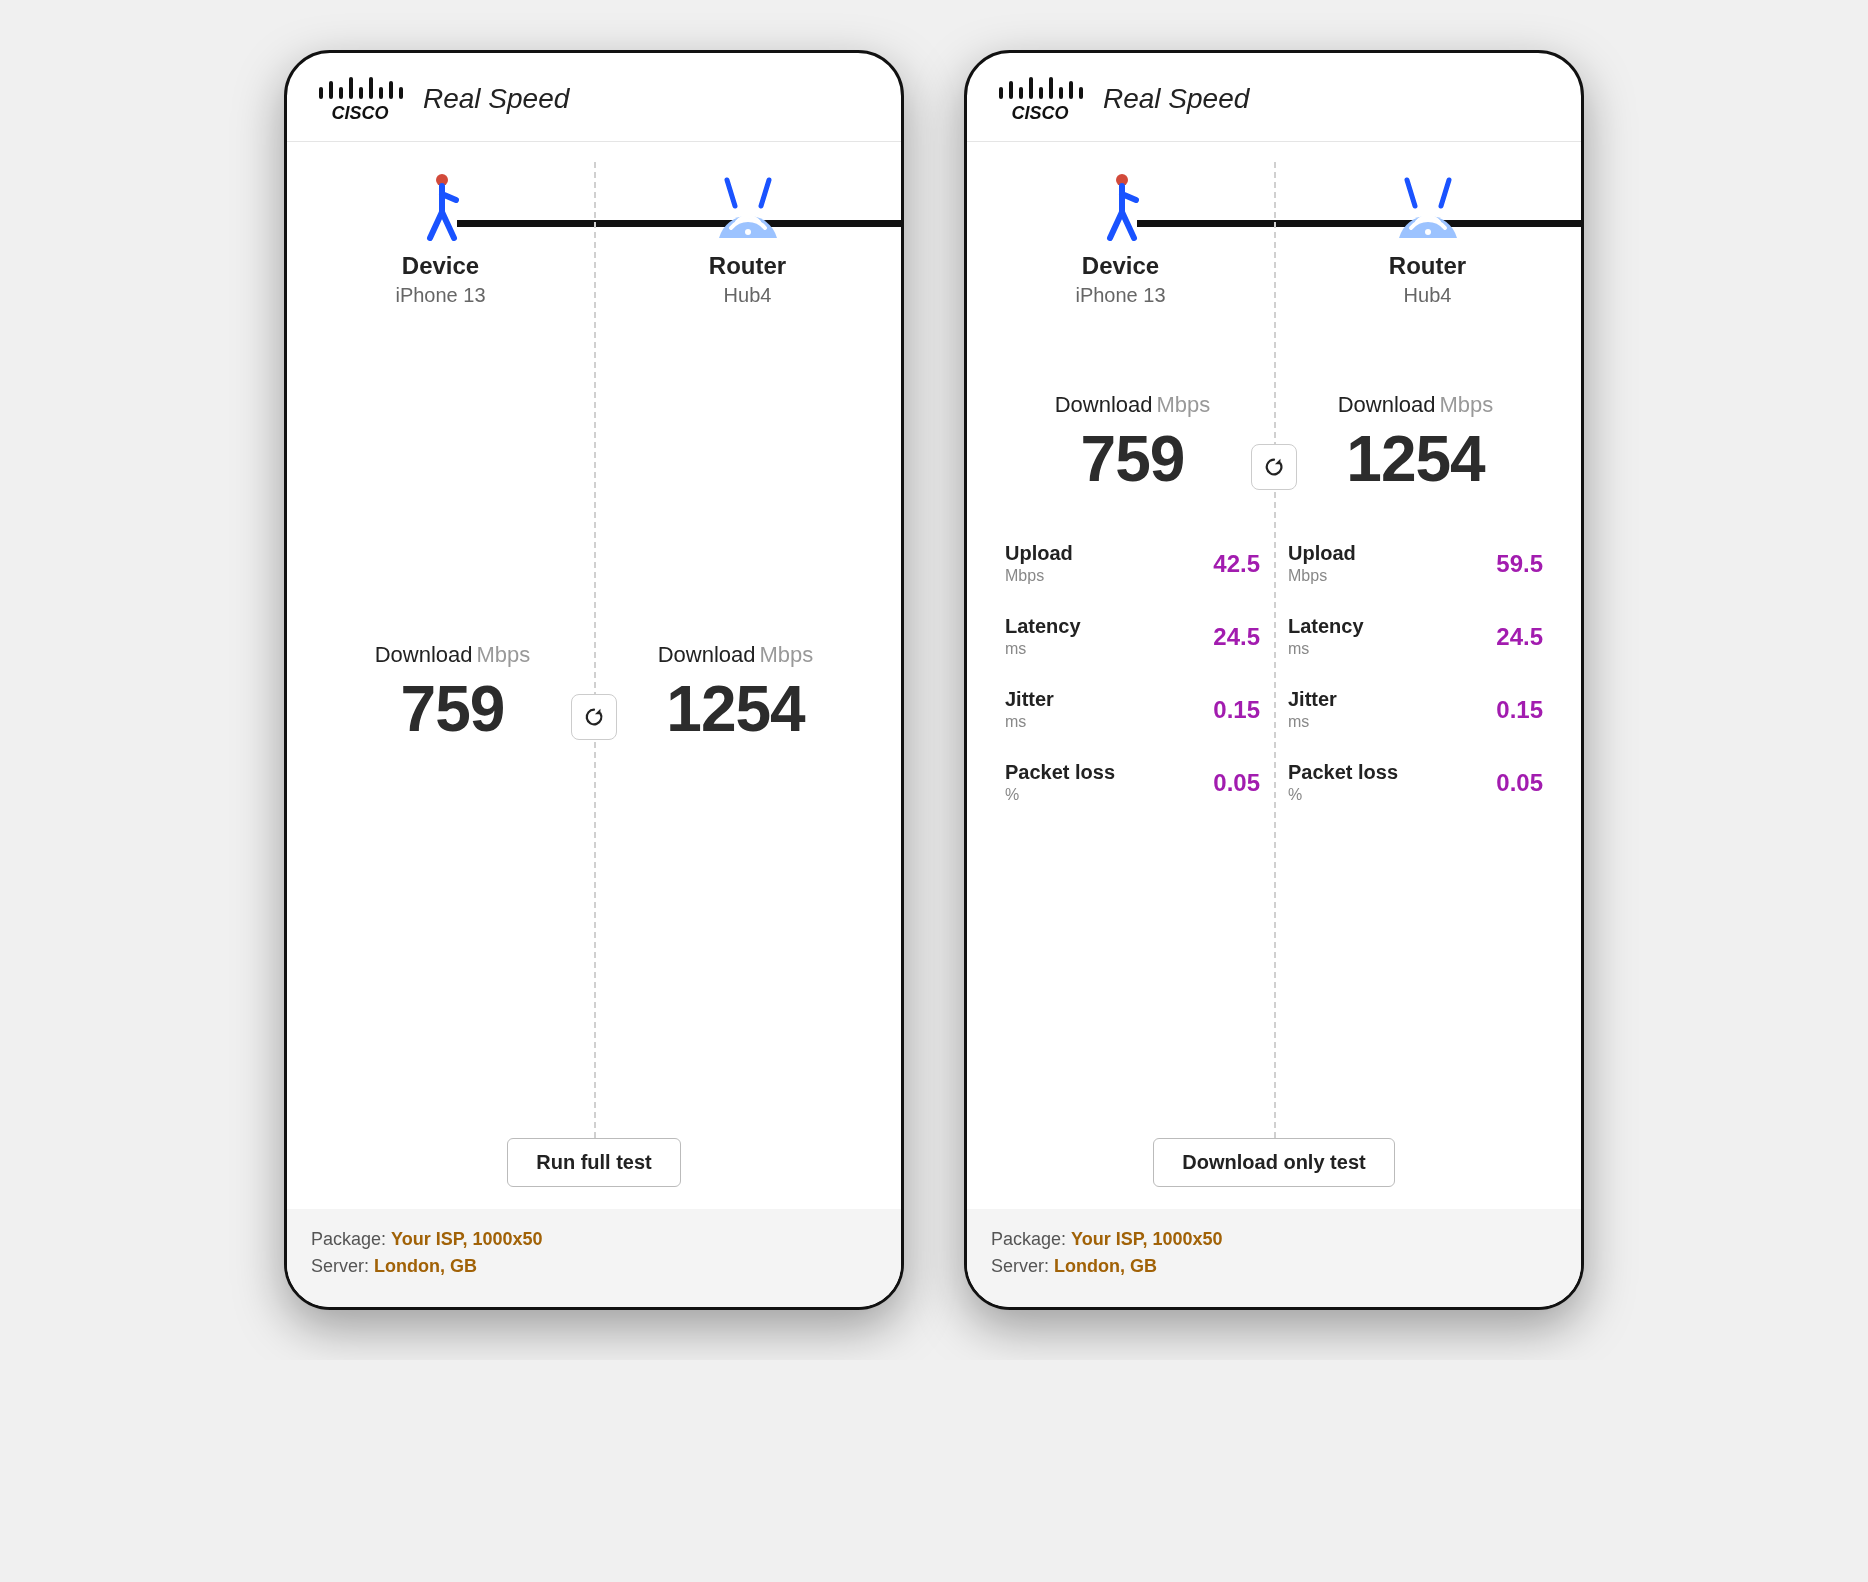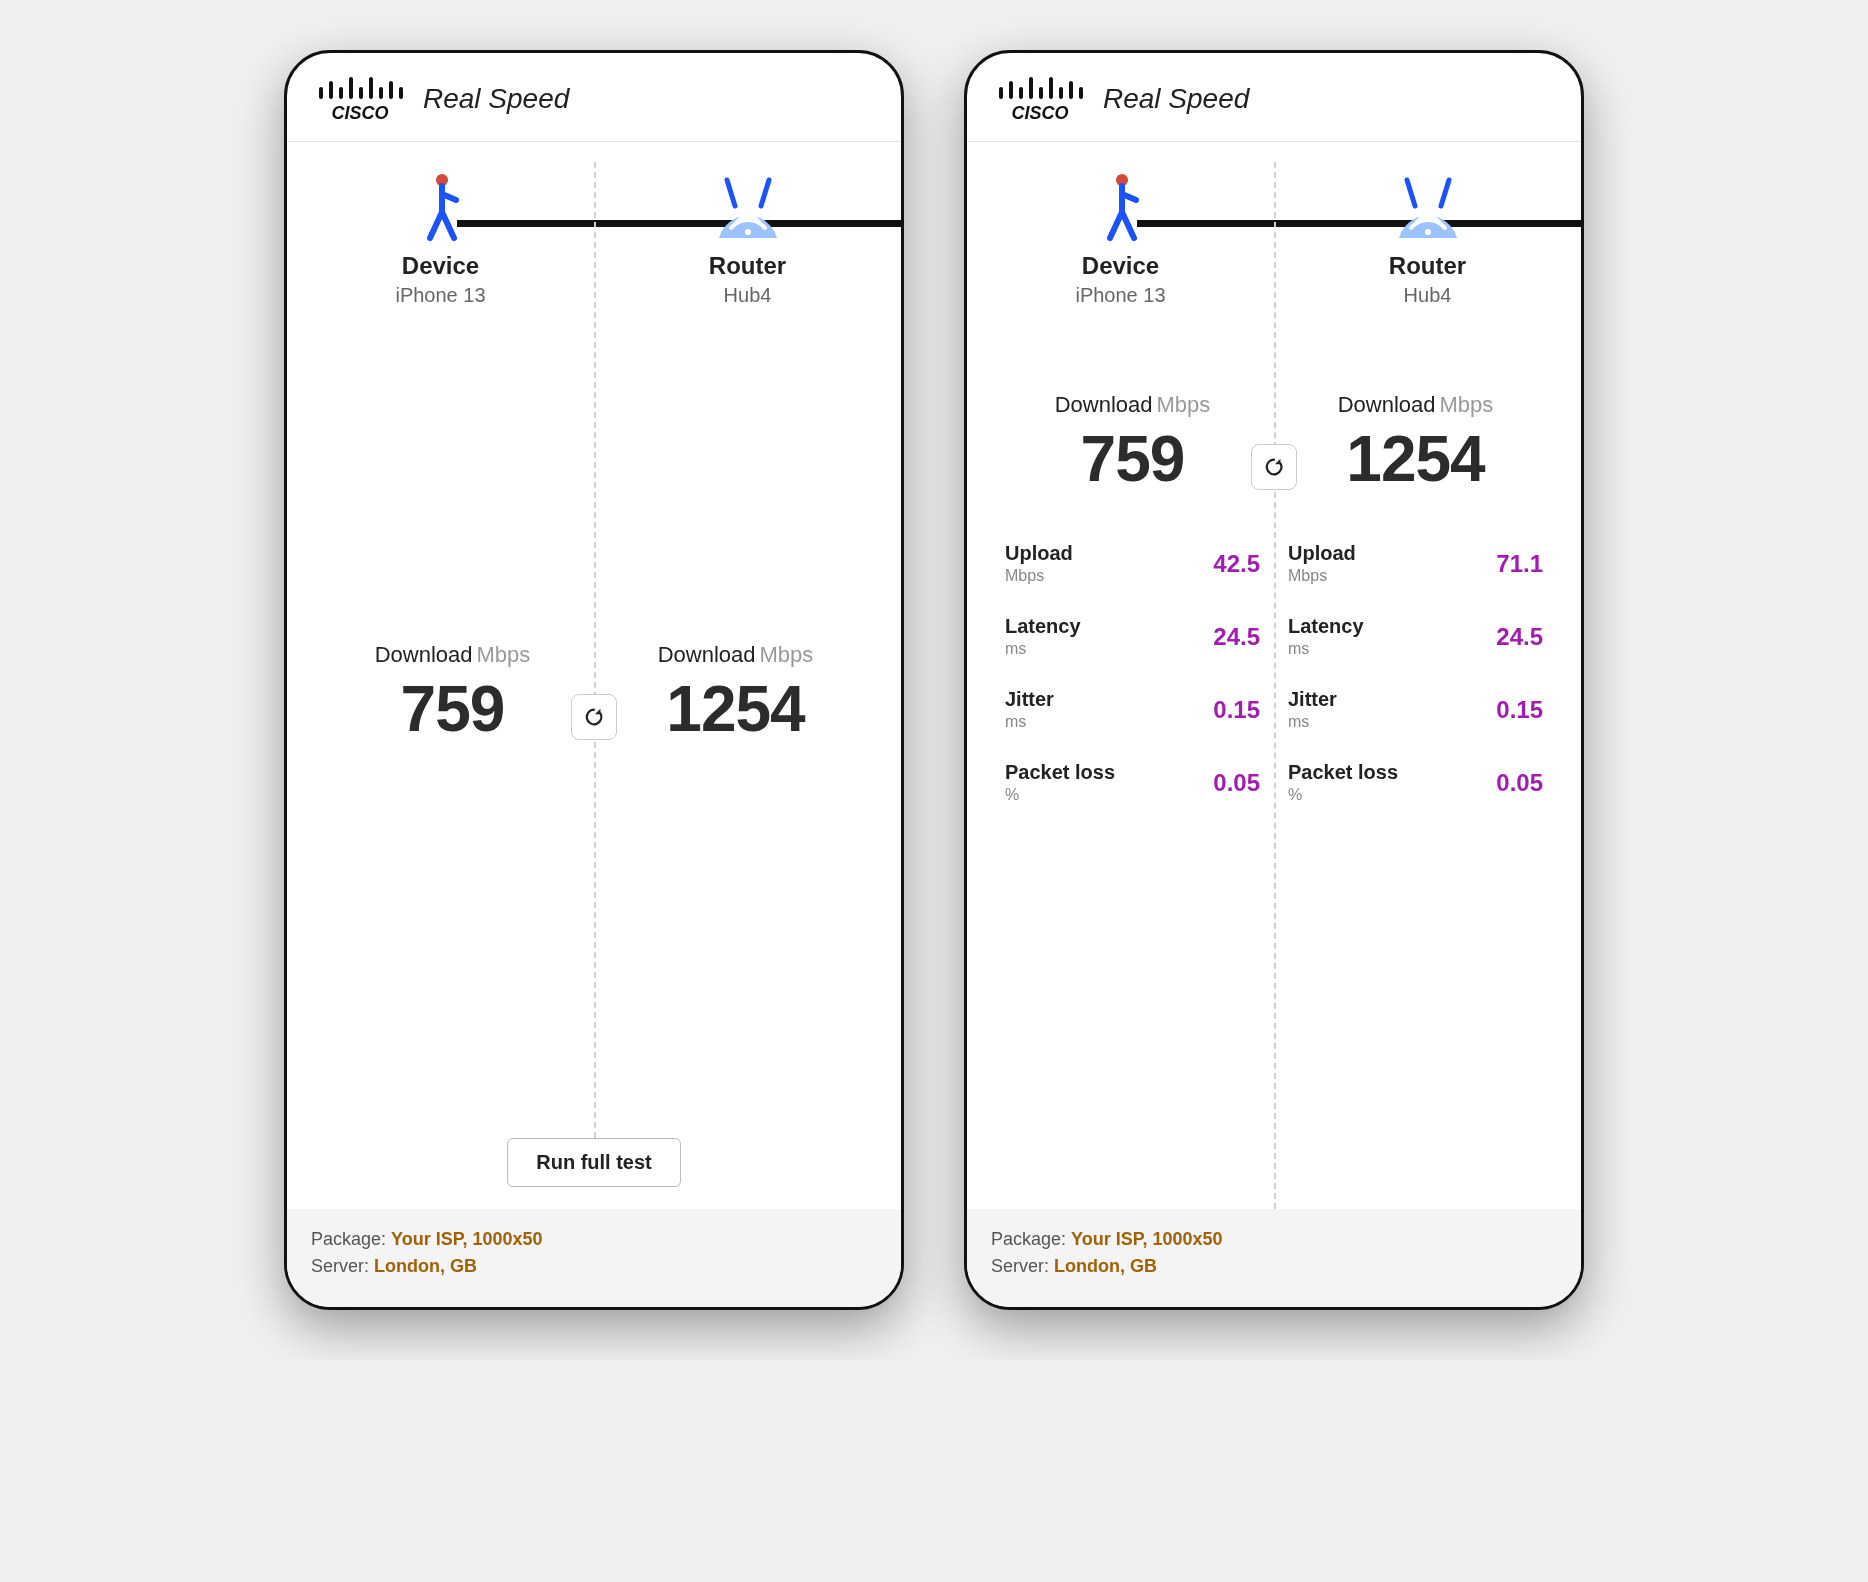--- a/index.html
+++ b/index.html
@@ -297,21 +297,21 @@
       <div class="dl-block top-v">
         <div class="dl-label"><span class="strong">Download</span><span class="unit">Mbps</span></div>
         <div class="dl-value">1254</div>
       </div>
       <div class="stats">
         <div class="stat-row">
           <div>
               <div class="stat-name">Upload</div>
               <div class="stat-unit">Mbps</div>
             </div>
-          <div class="stat-val">71.1</div>
+          <div class="stat-val">59.5</div>
         </div>
         <div class="stat-row">
           <div>
               <div class="stat-name">Latency</div>
               <div class="stat-unit">ms</div>
             </div>
           <div class="stat-val">24.5</div>
         </div>
         <div class="stat-row">
           <div>
@@ -324,18 +324,21 @@
           <div>
               <div class="stat-name">Packet loss</div>
               <div class="stat-unit">%</div>
             </div>
           <div class="stat-val">0.05</div>
         </div>
       </div>
     </div>
   </div>
 
+  <div class="action-row">
+    <button class="action-btn">Download only test</button>
+  </div>
 
   <div class="footer">
     <div class="line"><span>Package:</span> <span class="bold">Your ISP, 1000x50</span></div>
     <div class="line"><span>Server:</span> <span class="bold">London, GB</span></div>
   </div>
 </div>
 
 </body></html>

